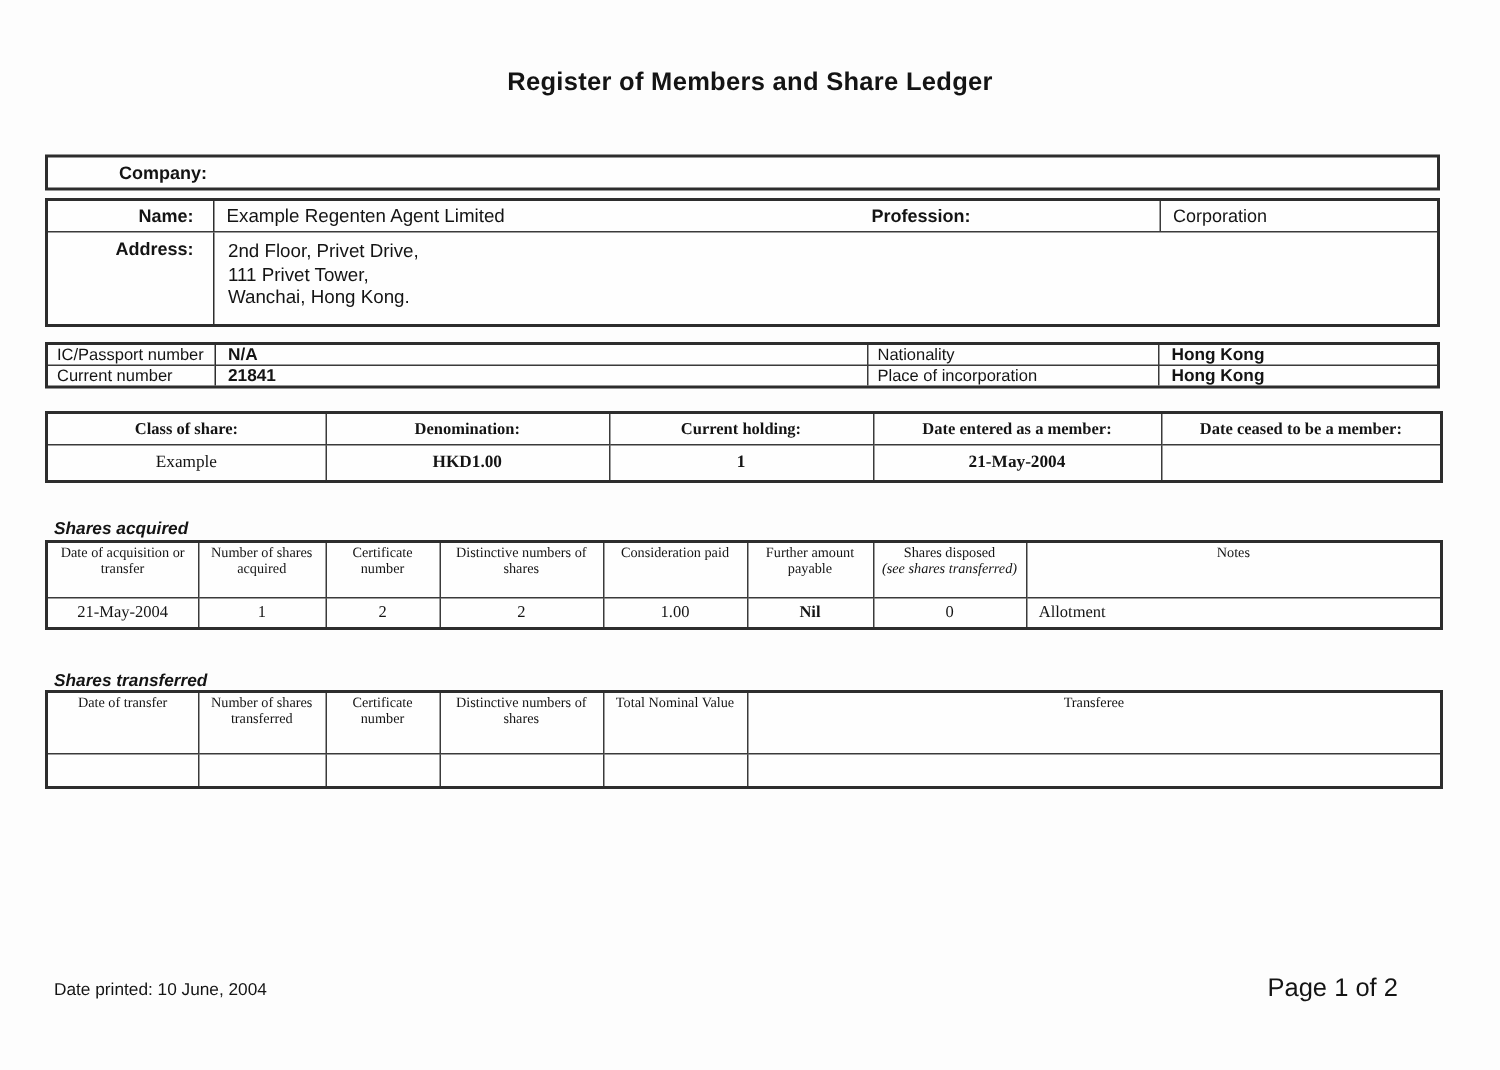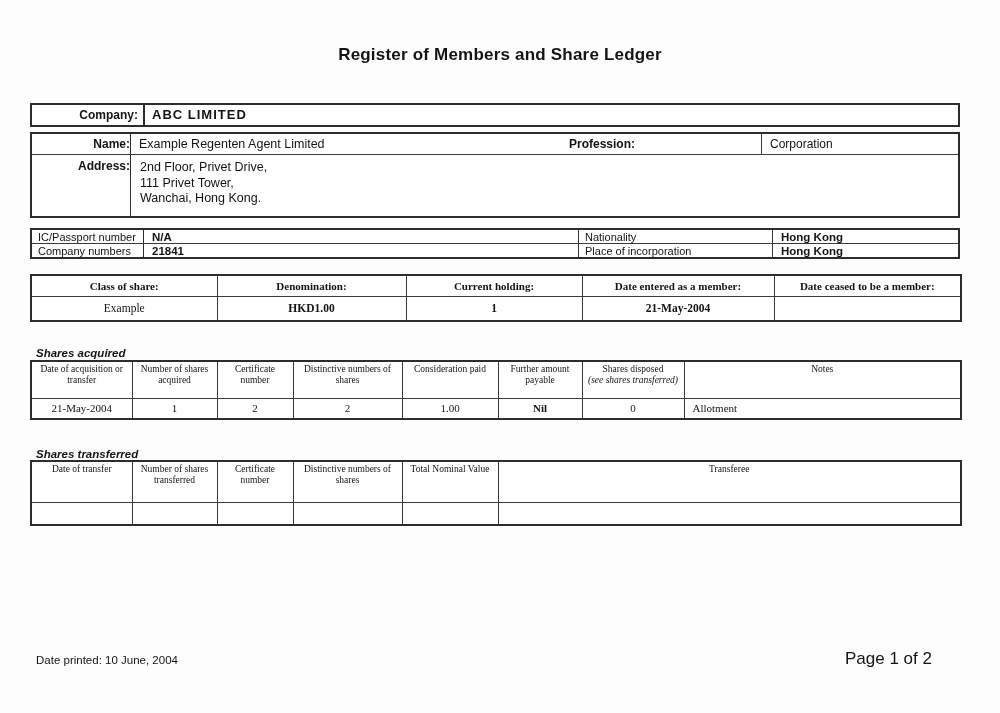--- a/index.html
+++ b/index.html
@@ -31,21 +31,21 @@
   .company-value {
     flex:1; border-left:2px solid #2d2d2d; padding:2px 0 0 7px;
     font-weight:bold; font-size:13px; letter-spacing:1px;
   }
 
   
   .name-box { left:30px; top:132px; width:930px; height:86px; }
   .nb-row-name { display:flex; height:21px; border-bottom:1px solid #3a3a3a; }
   .nb-row-addr { display:flex; height:61px; }
   .nb-label {
-    width:99px; text-align:right; padding-right:0;
+    width:111px; text-align:right; padding-right:13px;
     font-weight:bold; font-size:12px; border-right:1.5px solid #2d2d2d;
   }
   .nb-row-name .nb-label { padding-top:3px; }
   .nb-row-addr .nb-label { padding-top:4px; }
   .nb-name-value { width:438px; padding:3px 0 0 8px; font-size:12.5px; }
   .nb-prof-label {
     width:192px; text-align:left; padding:3px 6px 0 0;
     font-weight:bold; font-size:12px;
   }
   .nb-prof-value {
@@ -101,21 +101,20 @@
   .date-printed { left:36px; top:654px; font-size:11.5px; }
   .page-indicator { left:845px; top:649px; font-size:17px; }
 </style>
 </head>
 <body>
 
 <div class="abs doc-title">Register of Members and Share Ledger</div>
 
 <div class="abs frame company-box">
   <div class="company-label">Company:</div>
-  <div class="company-value">ABC LIMITED</div>
 </div>
 
 <div class="abs frame name-box">
   <div class="nb-row-name">
     <div class="nb-label">Name:</div>
     <div class="nb-name-value">Example Regenten Agent Limited</div>
     <div class="nb-prof-label">Profession:</div>
     <div class="nb-prof-value">Corporation</div>
   </div>
   <div class="nb-row-addr">
@@ -126,21 +125,21 @@
       <div>Wanchai, Hong Kong.</div>
     </div>
   </div>
 </div>
 
 <div class="abs frame ic-box">
   <div class="ic-cell top">IC/Passport number</div>
   <div class="ic-cell top vline val">N/A</div>
   <div class="ic-cell top vline2">Nationality</div>
   <div class="ic-cell top vline2 val">Hong Kong</div>
-  <div class="ic-cell">Company numbers</div>
+  <div class="ic-cell">Current number</div>
   <div class="ic-cell vline val">21841</div>
   <div class="ic-cell vline2">Place of incorporation</div>
   <div class="ic-cell vline2 val">Hong Kong</div>
 </div>
 
 <table class="abs grid-table class-table">
   <colgroup>
     <col style="width:186px">
       <col style="width:189px">
       <col style="width:176px">

